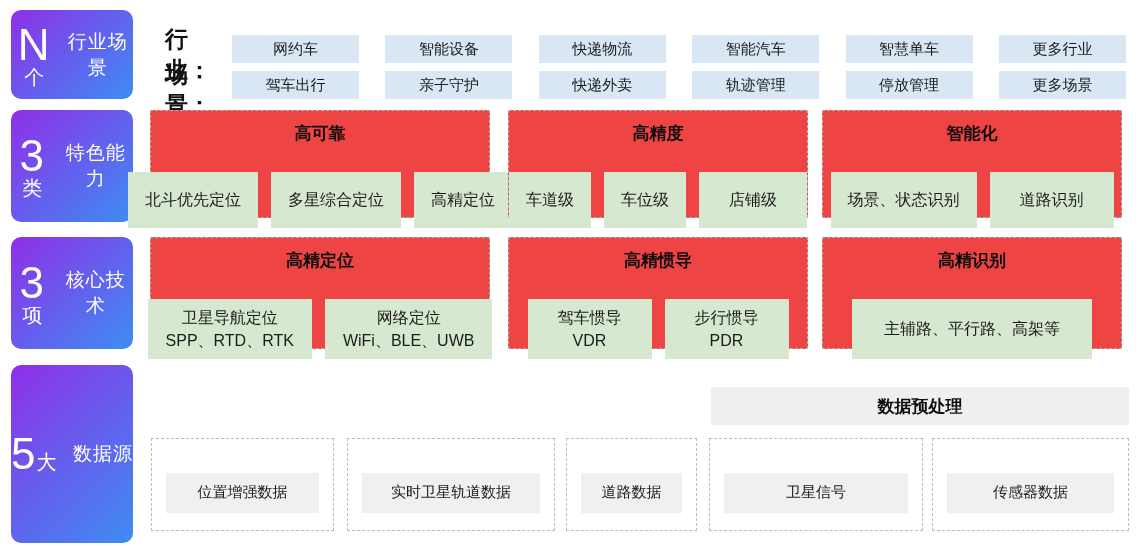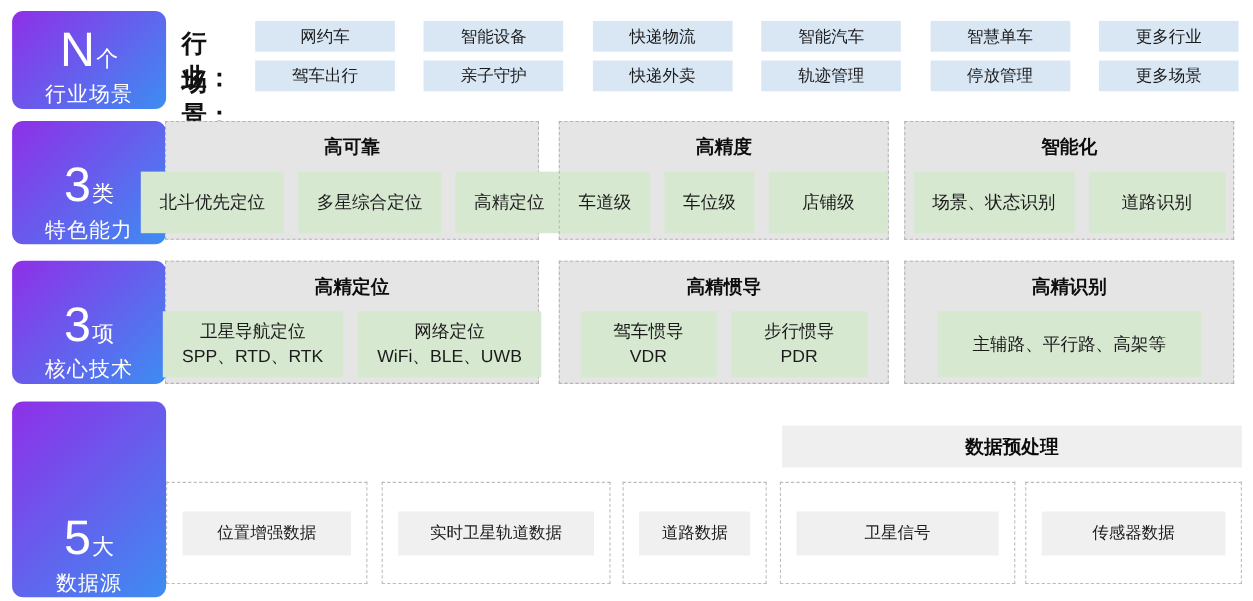--- a/index.html
+++ b/index.html
@@ -13,28 +13,28 @@
     width: 1139px;
     height: 546px;
     background: #ffffff;
     overflow: hidden;
   }
 
   
   .side-block {
     position: absolute;
     left: 11px;
-    width: 140px;
+    width: 122px;
     border-radius: 10px;
     background: linear-gradient(135deg, #8f2fe8 0%, #3d8df2 100%);
     color: #ffffff;
     display: flex;
-    flex-direction: column;
-    align-items: center;
-    justify-content: flex-end;
+    flex-direction: row;
+    align-items: center;
+    justify-content: space-between;
     gap: 5px;
     text-align: center;
   }
   .side-big { line-height: 1; }
   .side-big .big { font-size: 44px; font-weight: 400; letter-spacing: 1px; }
   .side-big .suffix { font-size: 20px; font-weight: 400; }
   .side-label { font-size: 19px; font-weight: 400; letter-spacing: 1px; }
 
   
   .row-label {
@@ -52,32 +52,33 @@
     display: flex;
     justify-content: space-between;
   }
   .chip {
     display: flex;
     align-items: center;
     justify-content: center;
     font-size: 15px;
     color: #1b1b1b;
     white-space: nowrap;
+    margin-top: 16px;
   }
   .chip.blue {
     width: 127px;
     height: 28px;
     background: #d9e7f5;
   }
 
   
   .dash-box {
     position: absolute;
     border: 1px dashed #b5b5b5;
-    background: #e5e5e5;
+    background: #ef4444;
   }
   .box-title {
     margin-top: 11px;
     text-align: center;
     font-size: 17px;
     font-weight: 700;
     color: #0d0d0d;
   }
   .box-items {
     display: flex;

